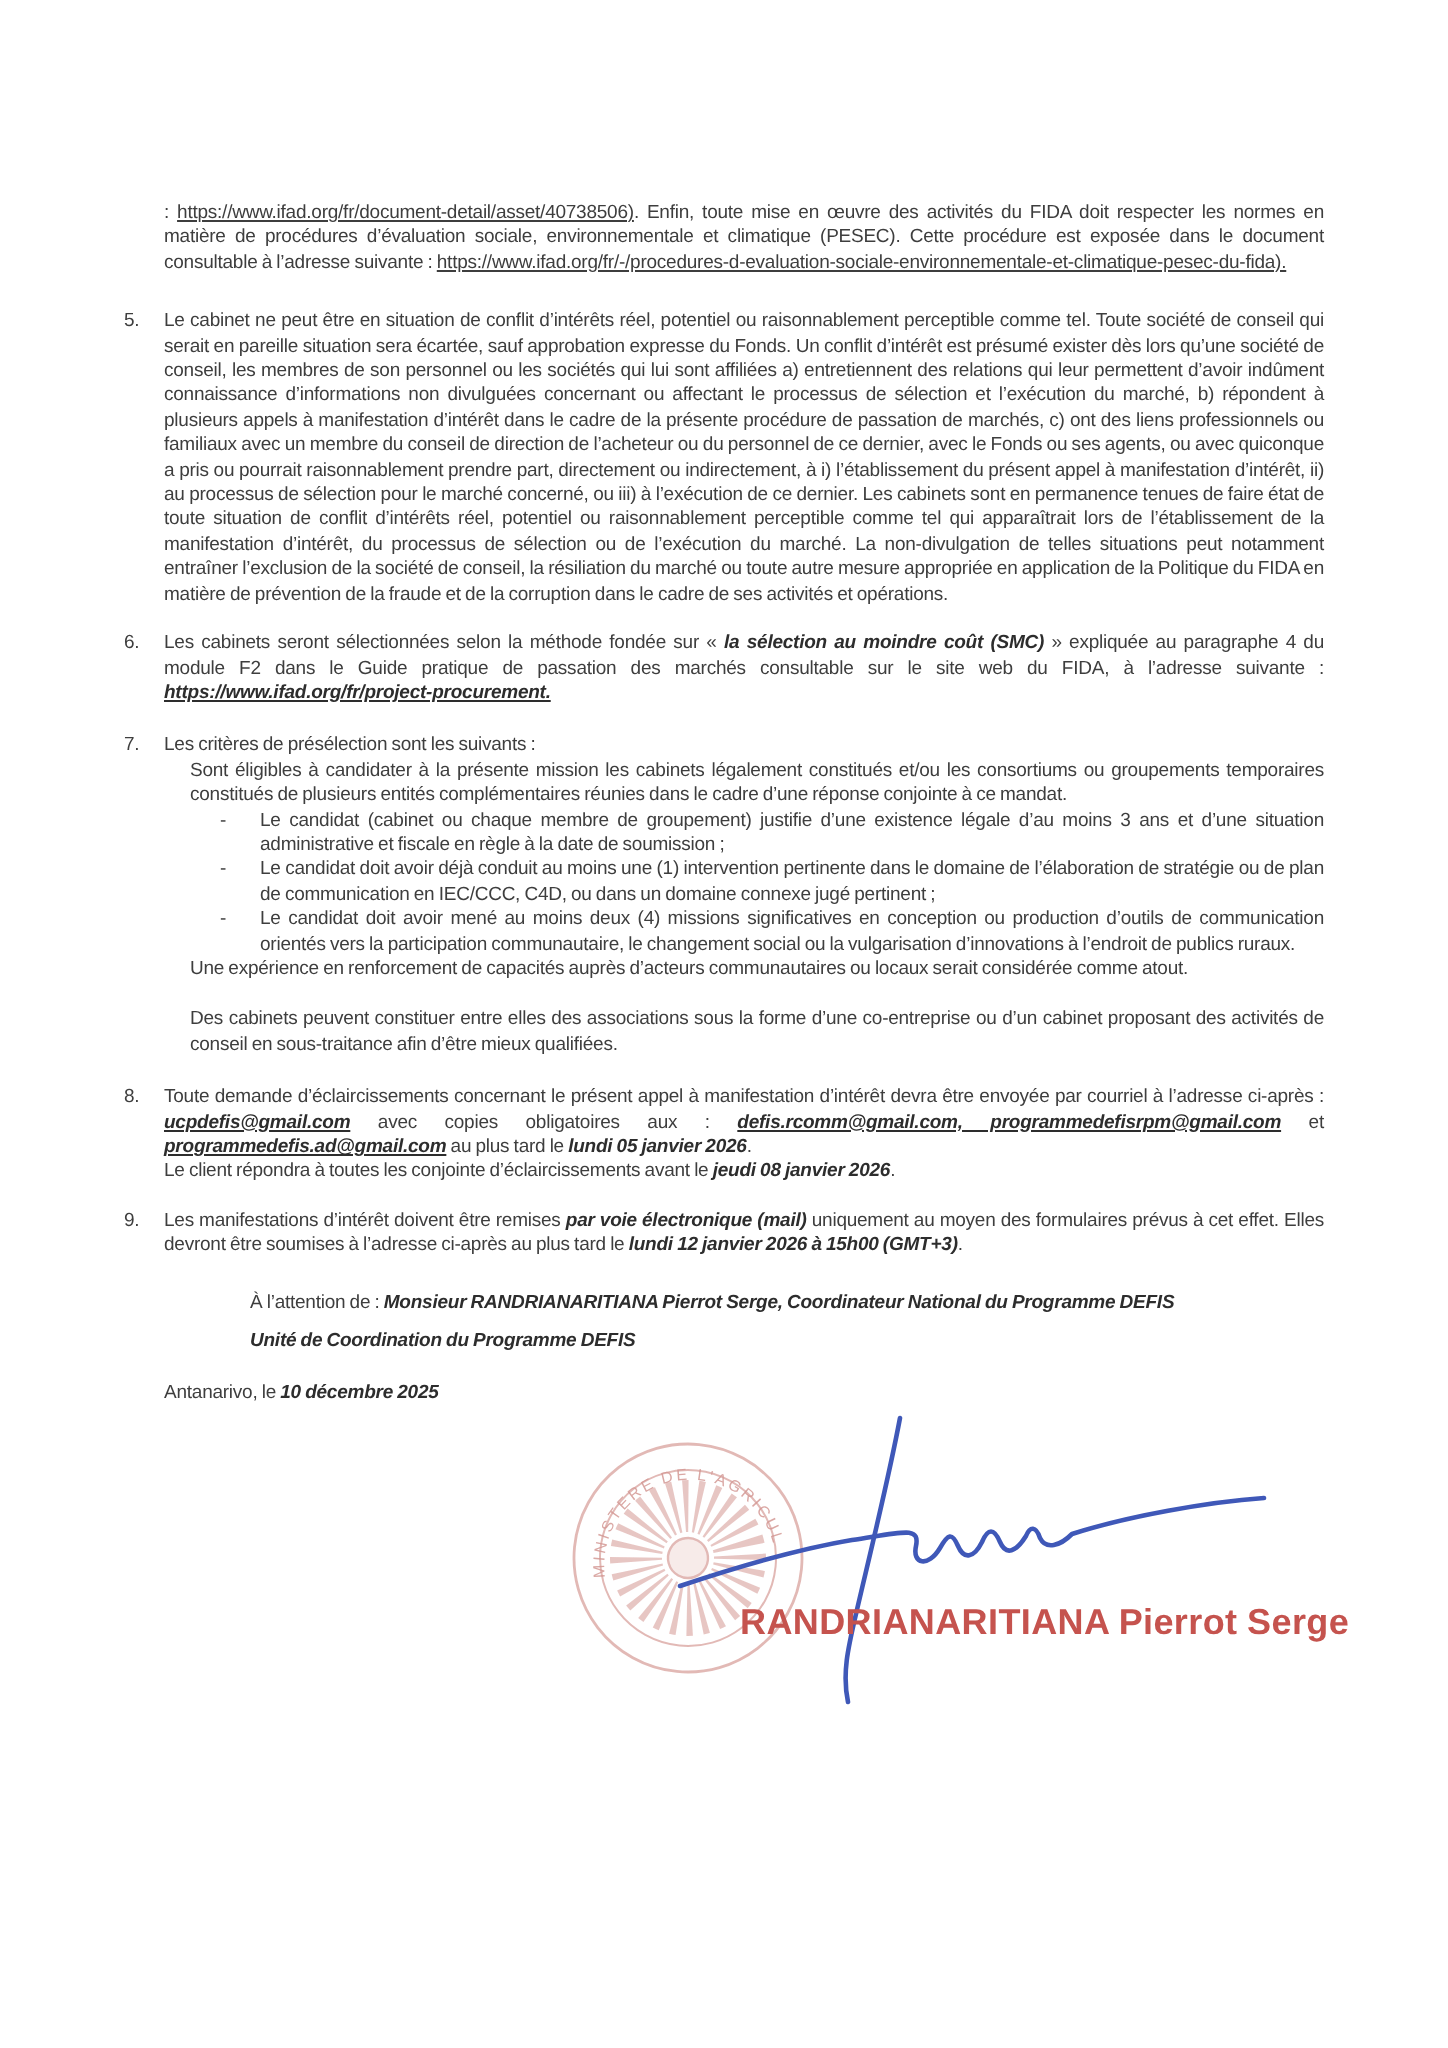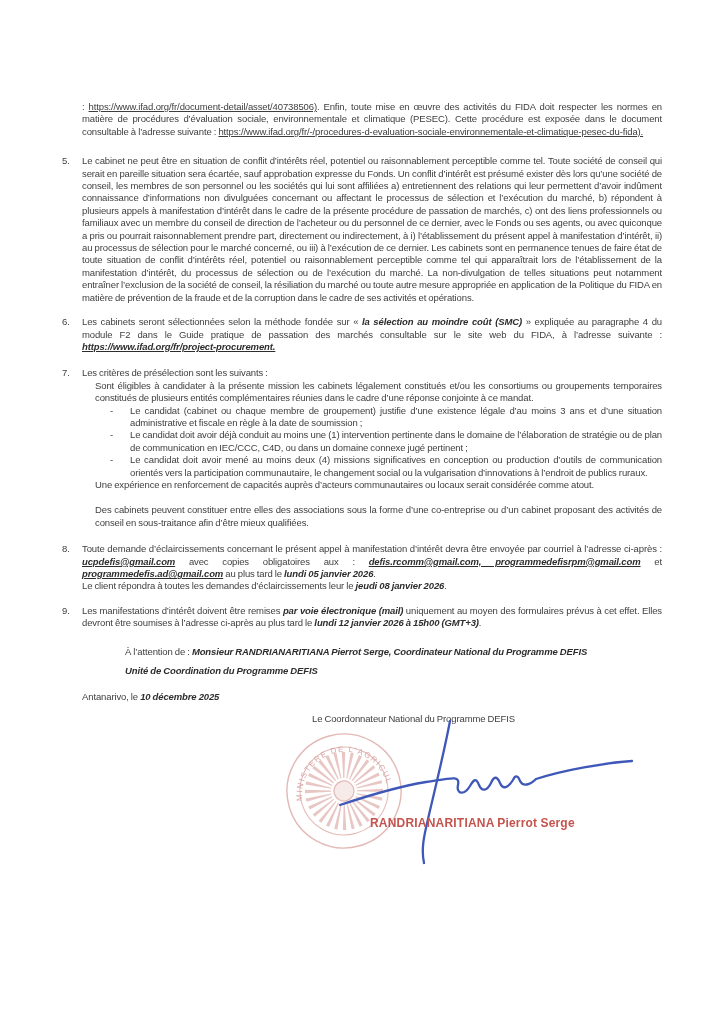--- a/index.html
+++ b/index.html
@@ -31,21 +31,21 @@
   .contact{margin-left:43px;margin-top:6px;}
   .contact .unit{margin-bottom:9px;}
   .contact .attention{margin-bottom:7px;}
   .dateline{text-align:left;padding-right:95px;margin-top:14px;margin-bottom:9px;}
   .sign-title{margin-left:230px;margin-top:3px;}
   .sign-area{position:relative;height:160px;}
   .stamp{position:absolute;left:200px;top:4px;opacity:.8;transform:rotate(-16deg);}
   .signature{position:absolute;left:130px;top:-8px;}
   .sign-name{
     position:absolute;left:288px;top:92px;
-    font-weight:bold;font-size:12px;letter-spacing:.2px;
+    font-weight:bold;font-size:18px;letter-spacing:.2px;
     color:#c5534e;white-space:nowrap;
   }
 </style>
 </head>
 <body>
 
 <div class="page">
   <div class="content">
 
     <p class="para intro"><span>: </span><span class="u">https://www.ifad.org/fr/document-detail/asset/40738506)</span><span>. Enfin, toute mise en œuvre des activités du FIDA doit respecter les normes en matière de procédures d’évaluation sociale, environnementale et climatique (PESEC). Cette procédure est exposée dans le document consultable à l’adresse suivante : </span><span class="u">https://www.ifad.org/fr/-/procedures-d-evaluation-sociale-environnementale-et-climatique-pesec-du-fida).</span></p>
@@ -76,36 +76,35 @@
         <span class="dash">-</span>
         <p class="para"><span>Le candidat doit avoir mené au moins deux (4) missions significatives en conception ou production d’outils de communication orientés vers la participation communautaire, le changement social ou la vulgarisation d’innovations à l’endroit de publics ruraux.</span></p>
       </div>
       <p class="para sub"><span>Une expérience en renforcement de capacités auprès d’acteurs communautaires ou locaux serait considérée comme atout.</span></p>
       <p class="para sub assoc"><span>Des cabinets peuvent constituer entre elles des associations sous la forme d’une co-entreprise ou d’un cabinet proposant des activités de conseil en sous-traitance afin d’être mieux qualifiées.</span></p>
     </div>
 
     <div class="item">
       <span class="num">8.</span>
       <p class="para"><span>Toute demande d’éclaircissements concernant le présent appel à manifestation d’intérêt devra être envoyée par courriel à l’adresse ci-après : </span><span class="b u">ucpdefis@gmail.com</span><span> avec copies obligatoires aux : </span><span class="b u">defis.rcomm@gmail.com, programmedefisrpm@gmail.com</span><span> et </span><span class="b u">programmedefis.ad@gmail.com</span><span> au plus tard le </span><span class="b">lundi 05 janvier 2026</span><span>.</span></p>
-      <p class="para"><span>Le client répondra à toutes les demandes d’éclaircissements leur le </span><span class="b">jeudi 08 janvier 2026</span><span>.</span></p>
+      <p class="para"><span>Le client répondra à toutes les conjointe d’éclaircissements avant le </span><span class="b">jeudi 08 janvier 2026</span><span>.</span></p>
     </div>
 
     <div class="item mb16">
       <span class="num">9.</span>
       <p class="para"><span>Les manifestations d’intérêt doivent être remises </span><span class="b">par voie électronique (mail)</span><span> uniquement au moyen des formulaires prévus à cet effet. Elles devront être soumises à l’adresse ci-après au plus tard le </span><span class="b">lundi 12 janvier 2026 à 15h00 (GMT+3)</span><span>.</span></p>
     </div>
 
     <div class="contact">
       <p class="para attention"><span>À l’attention de : </span><span class="b">Monsieur RANDRIANARITIANA Pierrot Serge, Coordinateur National du Programme DEFIS</span></p>
       <p class="para unit"><span class="b">Unité de Coordination du Programme DEFIS</span></p>
     </div>
 
     <p class="para dateline"><span>Antanarivo, le </span><span class="b">10 décembre 2025</span></p>
 
-    <p class="para sign-title">Le Coordonnateur National du Programme DEFIS</p>
 
     <div class="sign-area">
       <svg class="stamp" width="124" height="124" viewBox="0 0 124 124">
         <g stroke="#cf8a85" fill="none" opacity="0.75">
           <circle cx="62" cy="62" r="57" stroke-width="1.4"></circle>
           <circle cx="62" cy="62" r="44" stroke-width="1"></circle>
           <circle cx="62" cy="62" r="26" stroke-width="26" stroke-dasharray="2.2 3.6" opacity="0.8"></circle>
           <circle cx="62" cy="62" r="10" stroke-width="1.2" fill="#e7bdb9" fill-opacity="0.5"></circle>
         </g>
         <defs>

